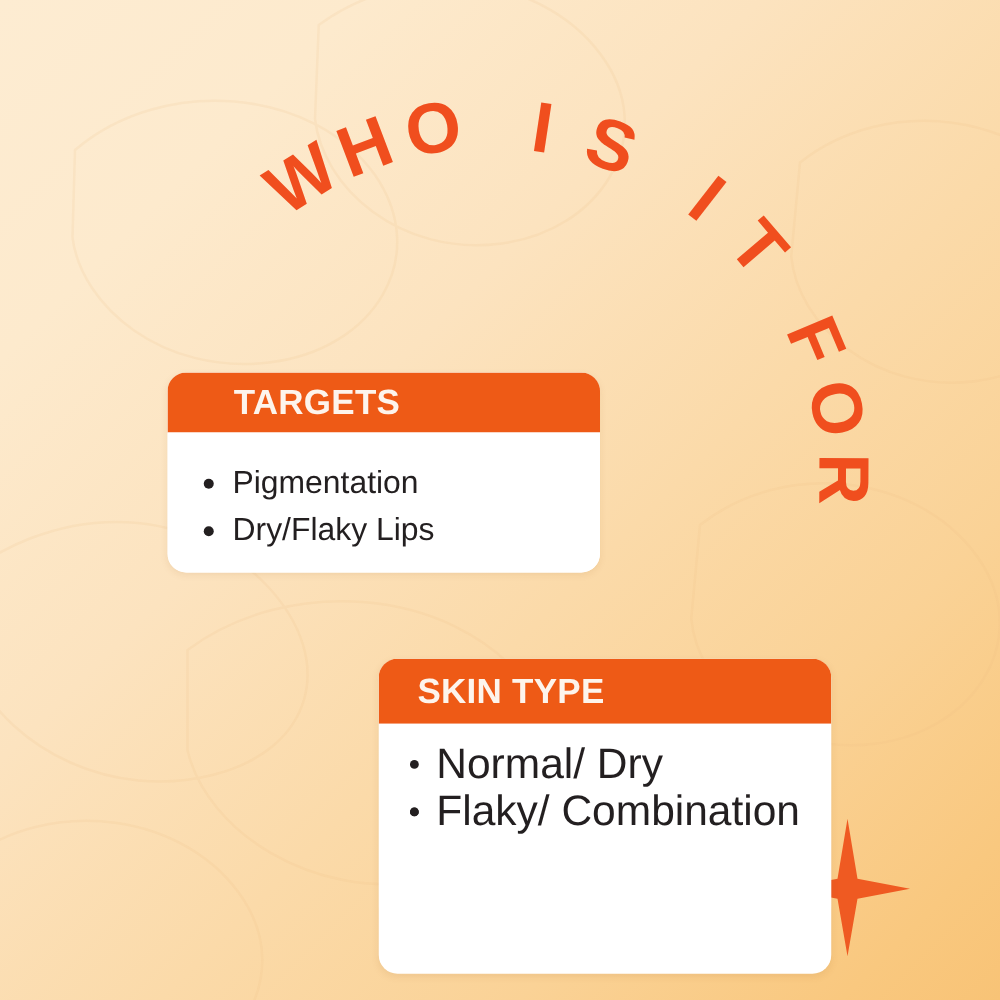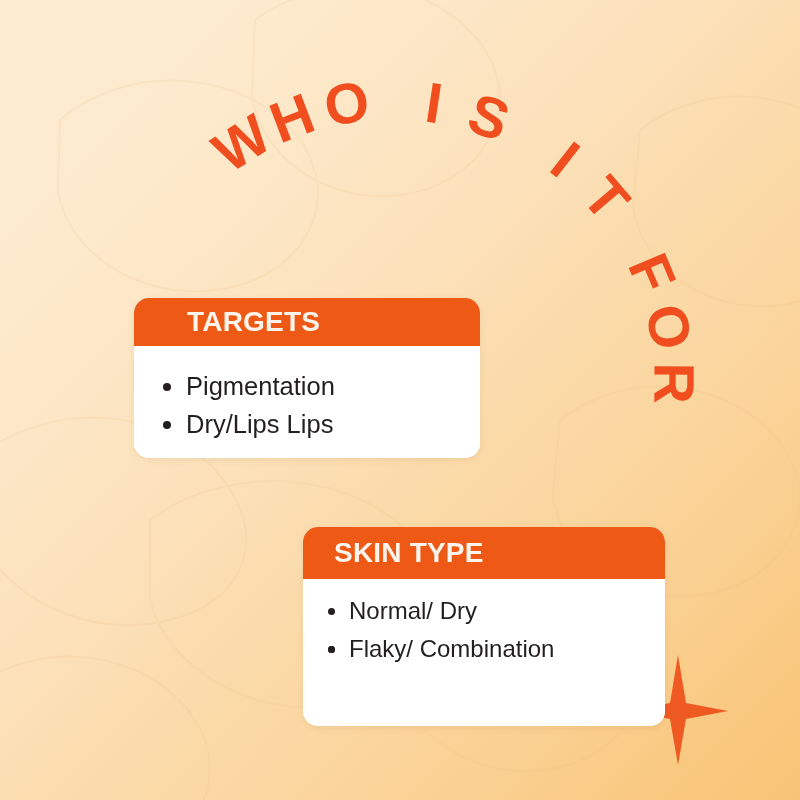--- a/index.html
+++ b/index.html
@@ -123,35 +123,35 @@
     height: 8px;
     left: 29px;
     top: 16px;
   }
 
   
   #card-skin {
     left: 303px;
     top: 527px;
     width: 362px;
-    height: 199px;
+    height: 252px;
   }
   #card-skin .card-header {
     height: 52px;
     line-height: 52px;
     padding-left: 31px;
     font-size: 28px;
   }
   #card-skin .card-body {
     height: 147px;
     padding-top: 13px;
     box-sizing: border-box;
   }
   #card-skin .bullet-list li {
-    font-size: 24px;
+    font-size: 34px;
     line-height: 38px;
     padding-left: 46px;
   }
   #card-skin .bullet-list li .dot {
     width: 7px;
     height: 7px;
     left: 25px;
     top: 16px;
   }
 
@@ -199,21 +199,21 @@
   <div class="card" id="card-targets">
     <div class="card-header">TARGETS</div>
     <div class="card-body">
       <ul class="bullet-list">
         <li>
           <span class="dot"></span>
           <span>Pigmentation</span>
         </li>
         <li>
           <span class="dot"></span>
-          <span>Dry/Lips Lips</span>
+          <span>Dry/Flaky Lips</span>
         </li>
       </ul>
     </div>
   </div>
 
   <svg id="sparkle" viewBox="0 0 100 110">
     <path d="M 50 0 L 58 48 L 100 56 L 58 64 L 50 110 L 42 64 L 0 56 L 42 48 Z" fill="#ef5a22"></path>
   </svg>
 
   <div class="card" id="card-skin">

